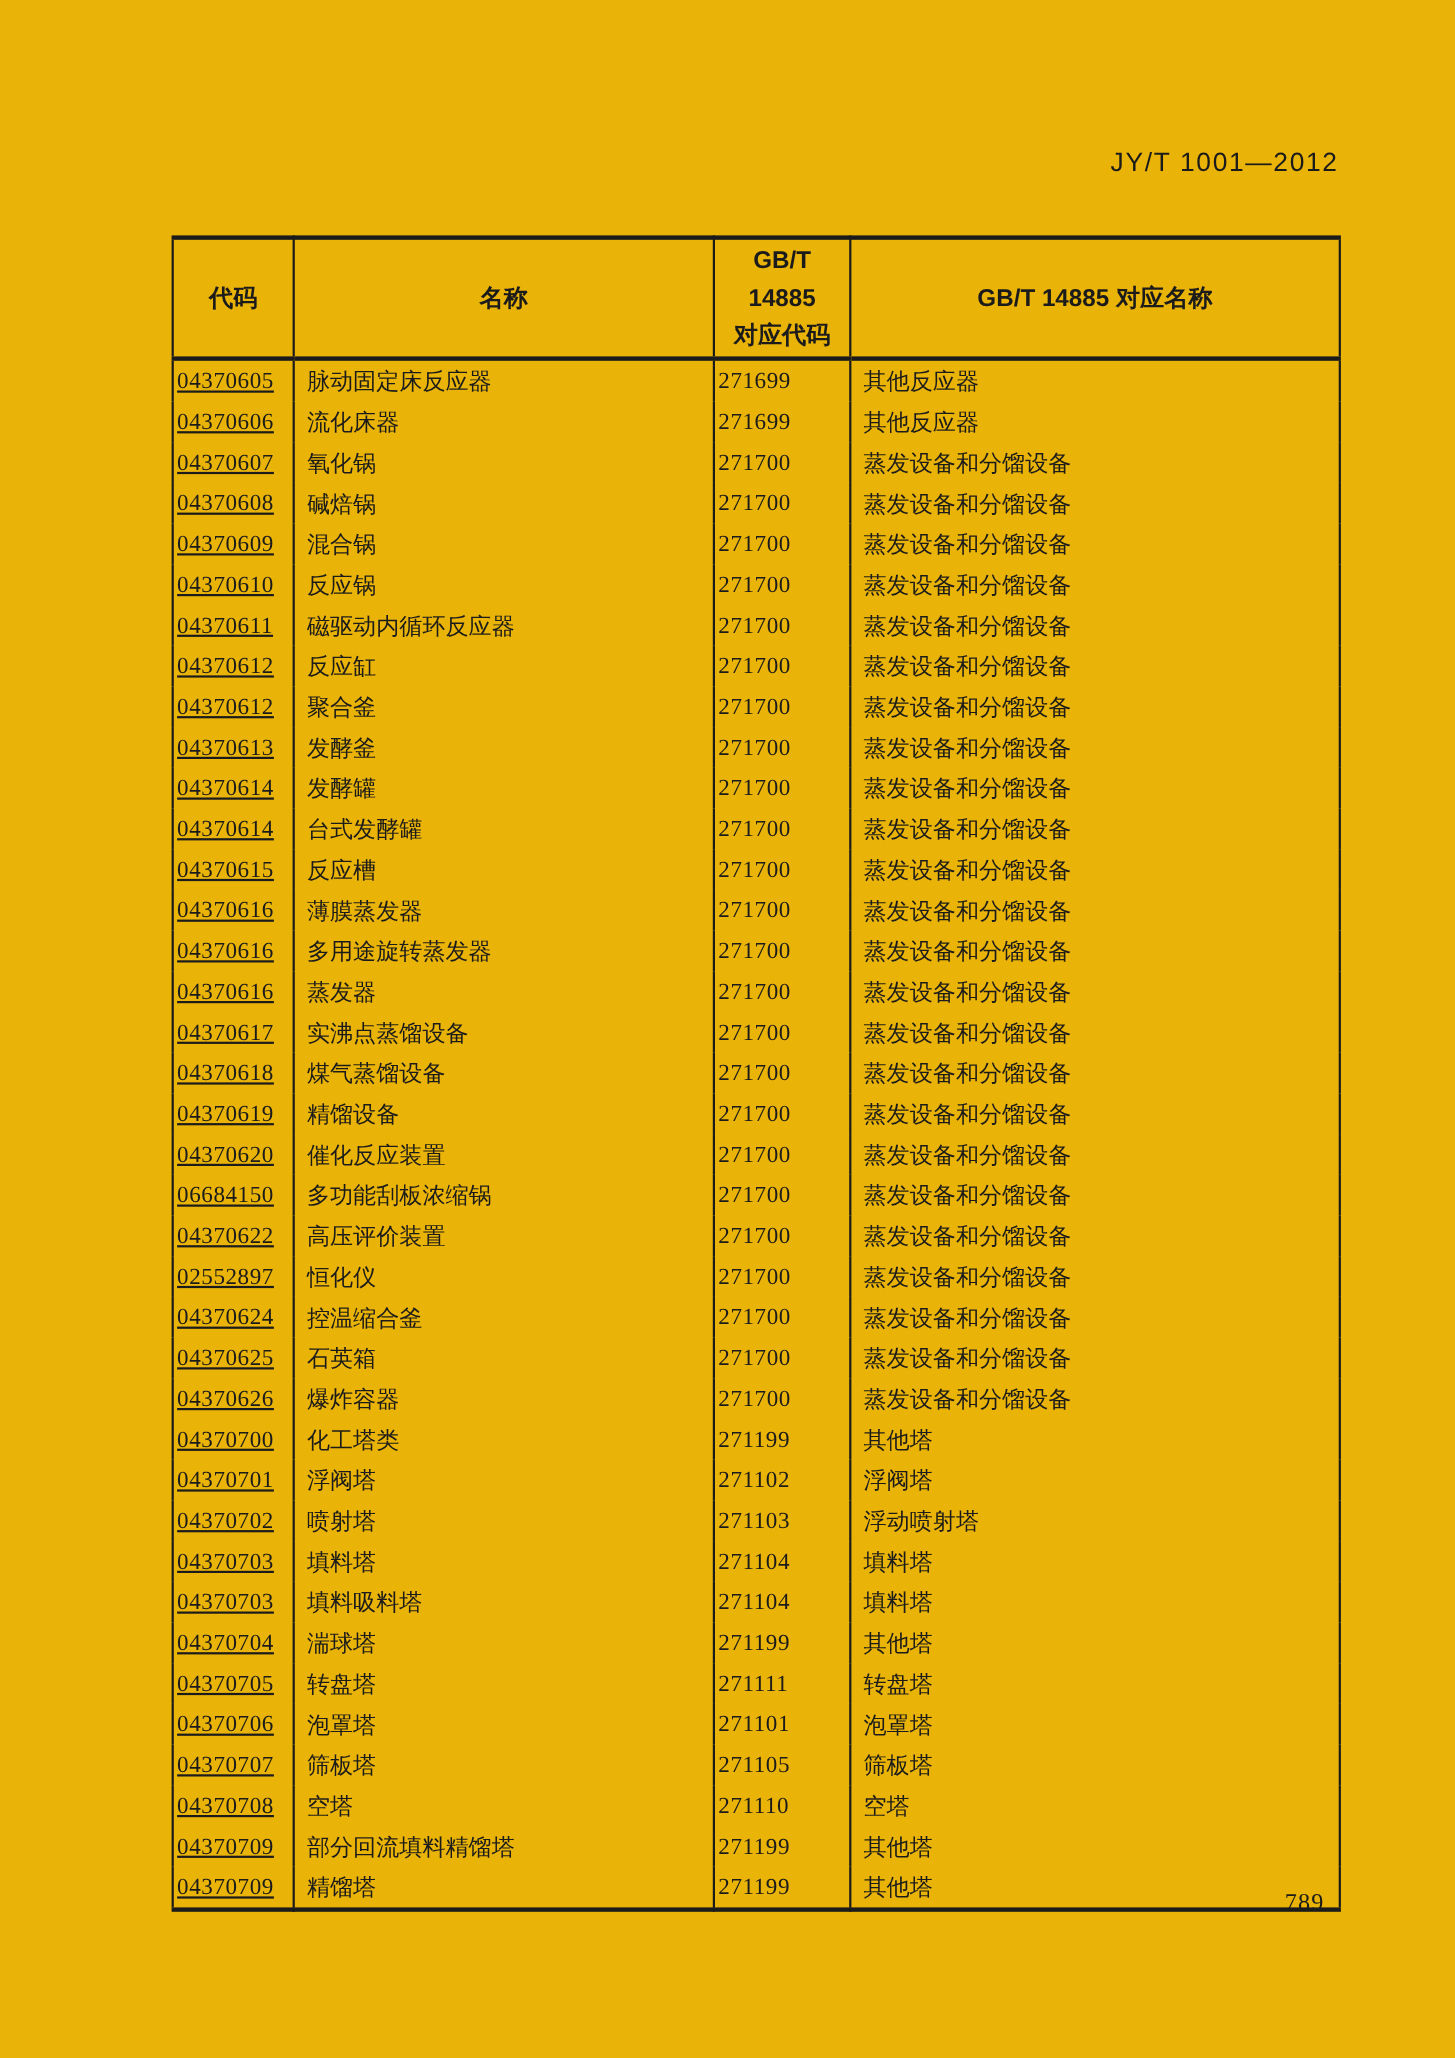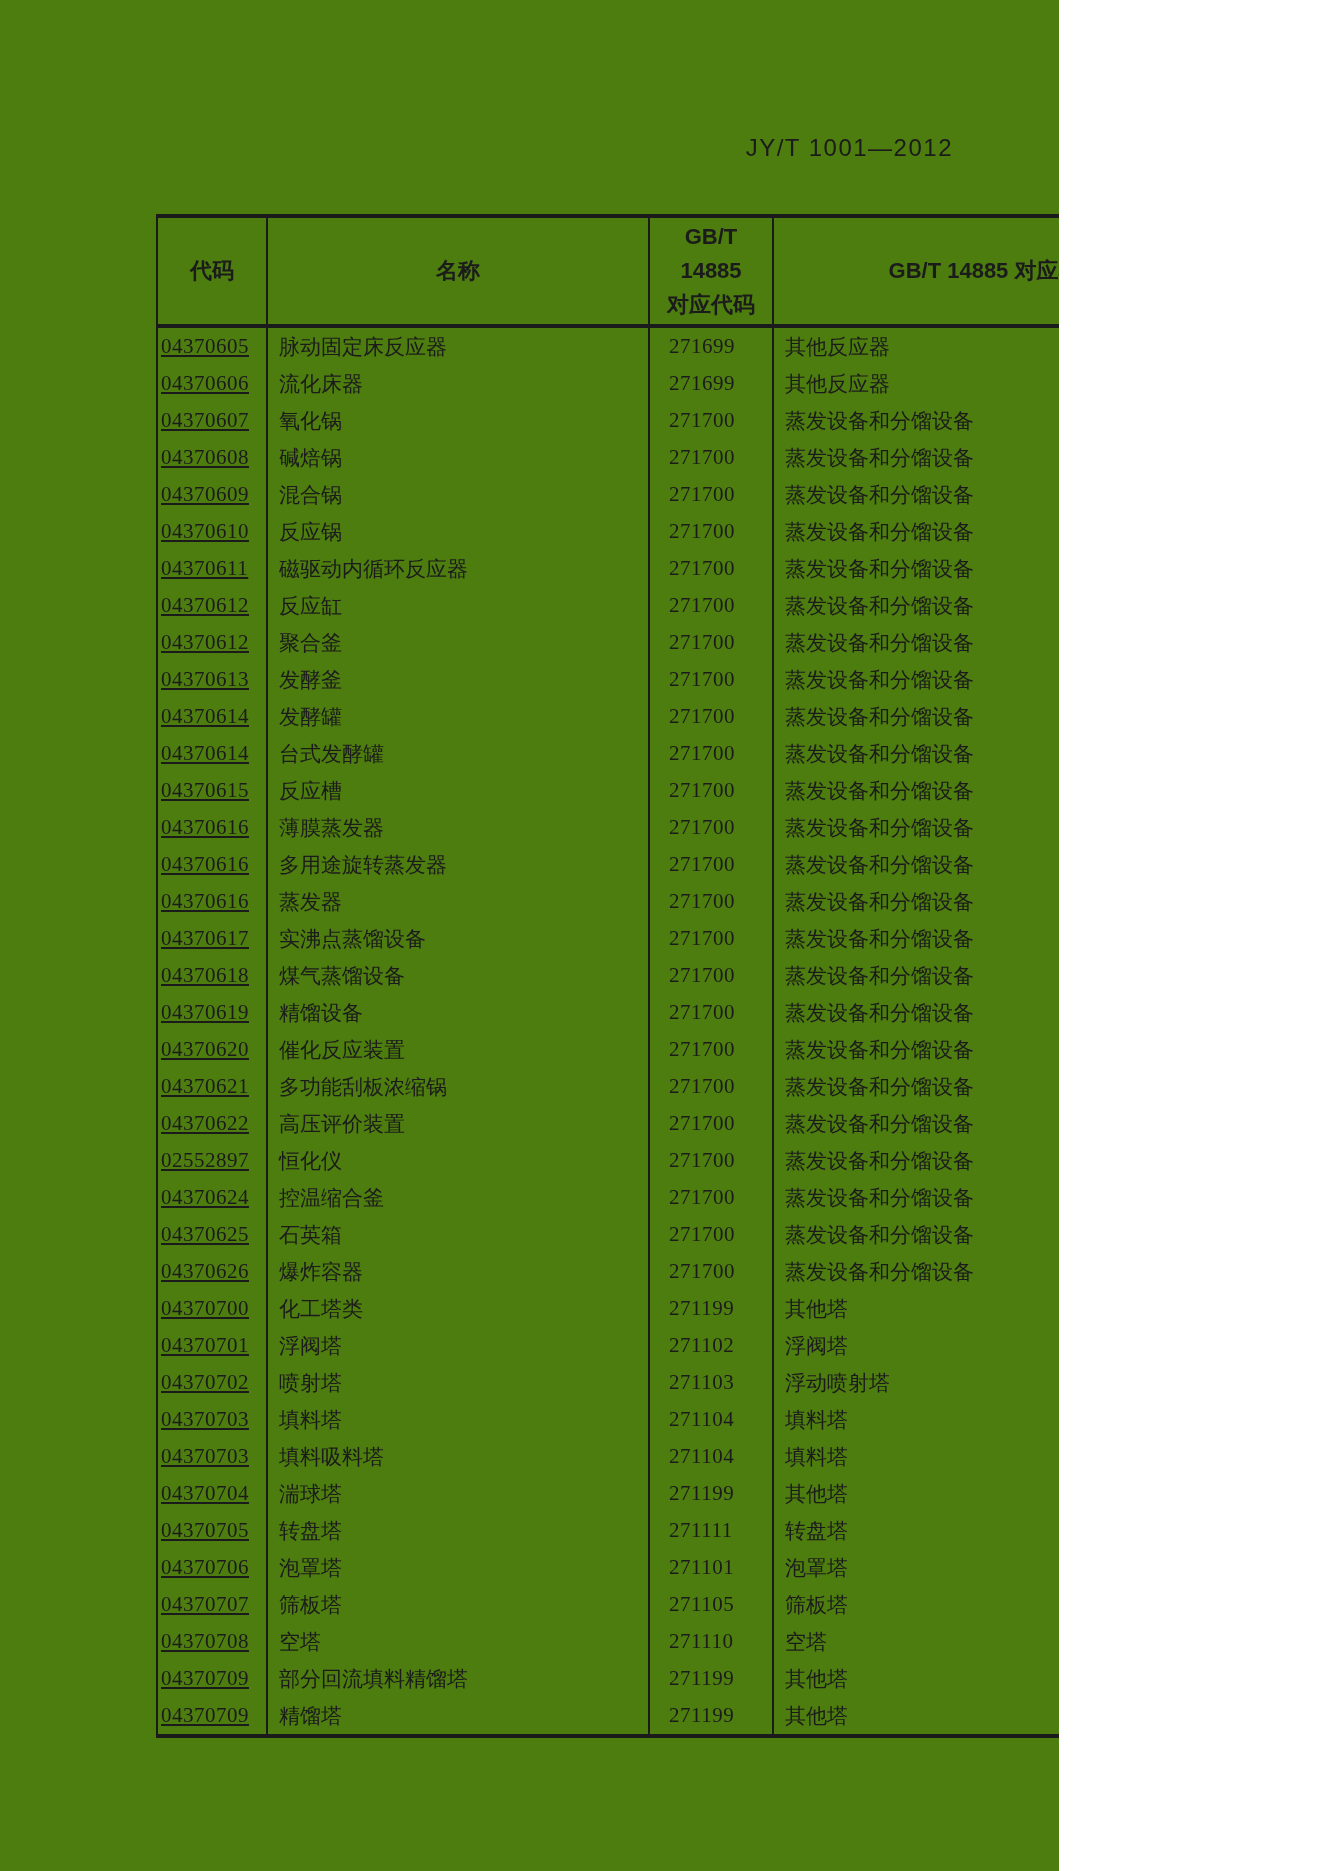--- a/index.html
+++ b/index.html
@@ -2,23 +2,23 @@
 <html><head>
 <meta charset="utf-8">
 <style>
   html, body {
     margin: 0;
     padding: 0;
     background: #ffffff;
   }
   .page {
     position: relative;
-    width: 1059px;
+    width: 1323px;
     height: 1871px;
-    background: #4d7c0f;
+    background: #eab308;
     overflow: hidden;
     font-family: "Liberation Serif", "DejaVu Serif", serif;
     color: #1b1b1b;
   }
   .std-number {
     position: absolute;
     top: 134px;
     right: 106px;
     font-family: "Liberation Sans", "DejaVu Sans", sans-serif;
     font-size: 24px;
@@ -60,21 +60,21 @@
     border-left: 2px solid #1b1b1b;
     border-right: 2px solid #1b1b1b;
     font-size: 21px;
     vertical-align: middle;
     padding: 0 4px 0 4px;
     white-space: nowrap;
     overflow: hidden;
   }
   table.doc-table td.c0 { padding-left: 3px; letter-spacing: 0.5px; text-decoration: underline; }
   table.doc-table td.c1 { padding-left: 11px; }
-  table.doc-table td.c2 { padding-left: 19px; letter-spacing: 0.5px; }
+  table.doc-table td.c2 { padding-left: 3px; letter-spacing: 0.5px; }
   table.doc-table td.c3 { padding-left: 11px; }
   .page-number {
     position: absolute;
     top: 1716px;
     left: 1118px;
     width: 86px;
     text-align: right;
     font-size: 22px;
     letter-spacing: 1px;
     color: #1b1b1b;
@@ -218,21 +218,21 @@
           <td class="c2">271700</td>
           <td class="c3">蒸发设备和分馏设备</td>
         </tr>
         <tr>
           <td class="c0">04370620</td>
           <td class="c1">催化反应装置</td>
           <td class="c2">271700</td>
           <td class="c3">蒸发设备和分馏设备</td>
         </tr>
         <tr>
-          <td class="c0">04370621</td>
+          <td class="c0">06684150</td>
           <td class="c1">多功能刮板浓缩锅</td>
           <td class="c2">271700</td>
           <td class="c3">蒸发设备和分馏设备</td>
         </tr>
         <tr>
           <td class="c0">04370622</td>
           <td class="c1">高压评价装置</td>
           <td class="c2">271700</td>
           <td class="c3">蒸发设备和分馏设备</td>
         </tr>

